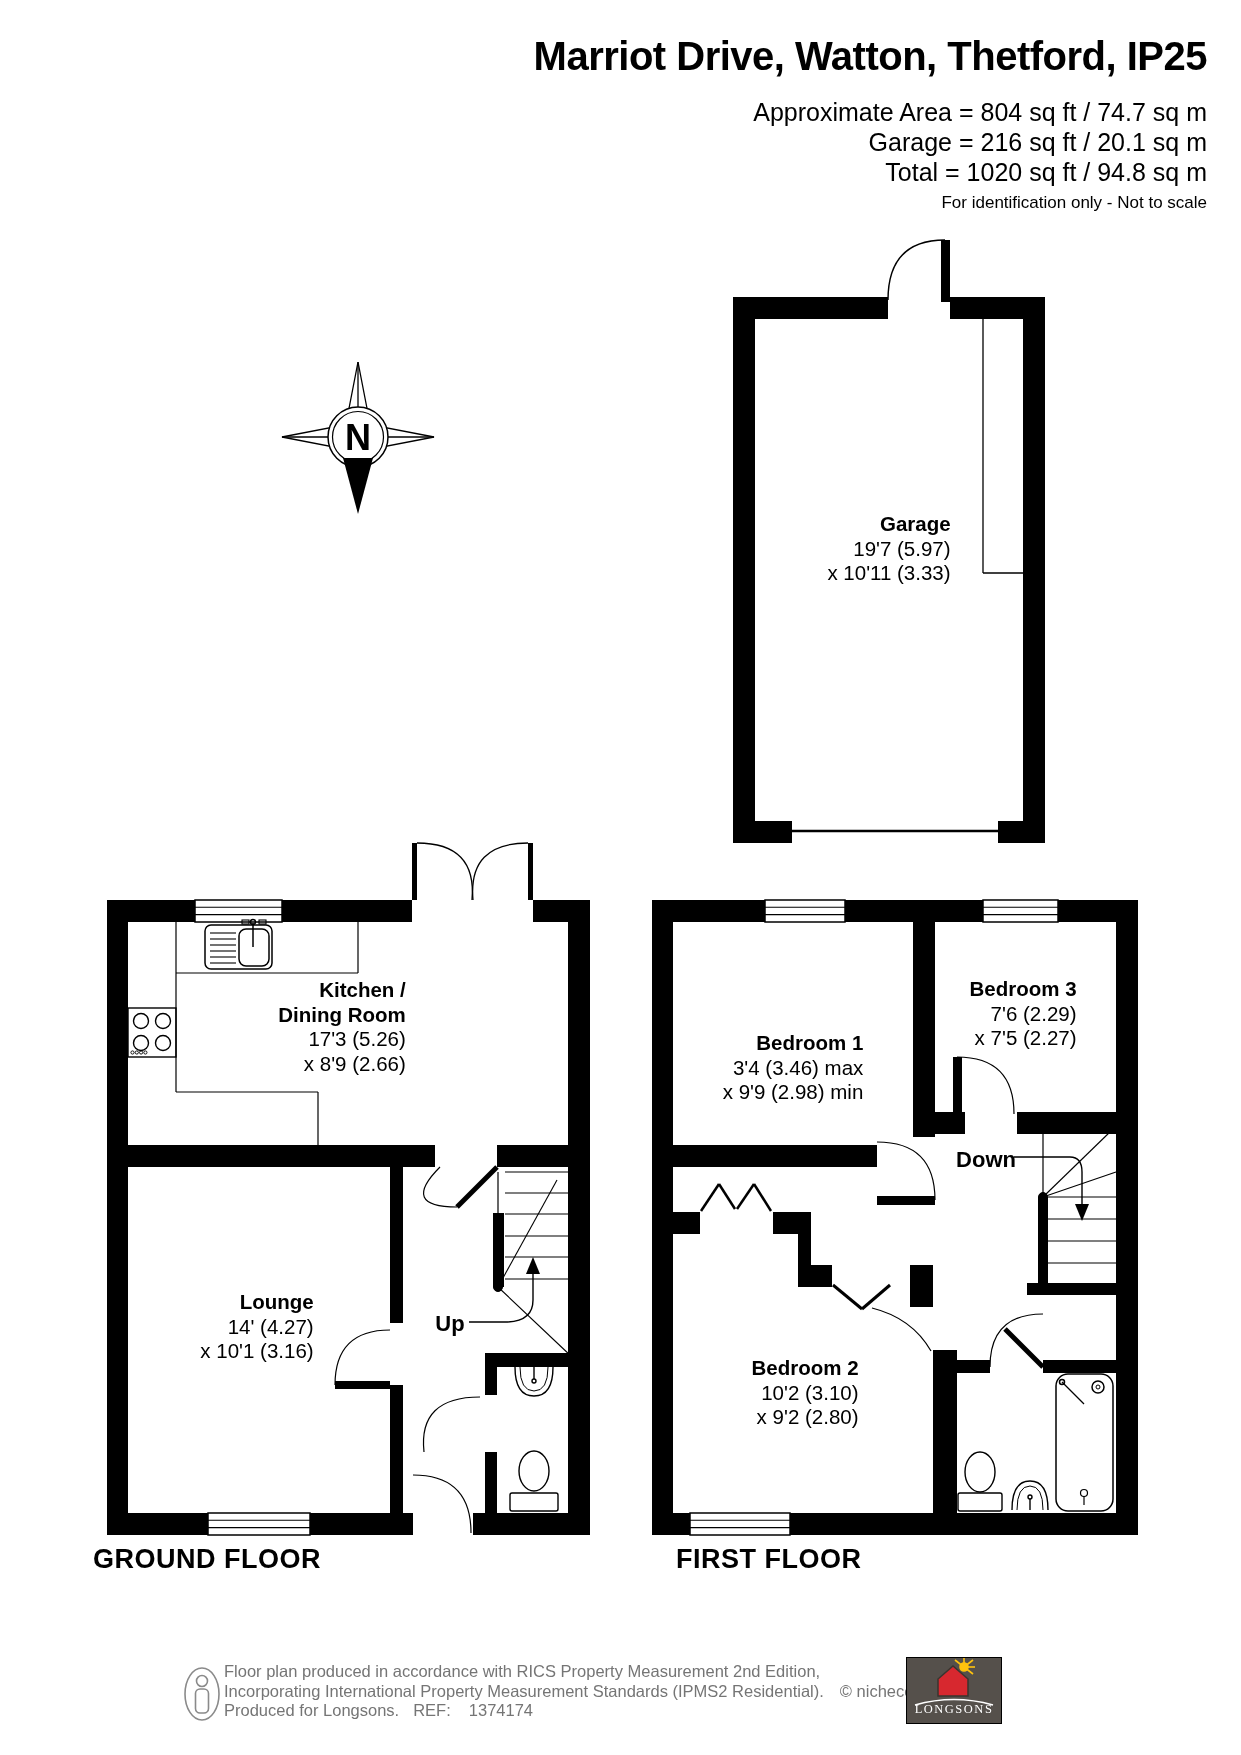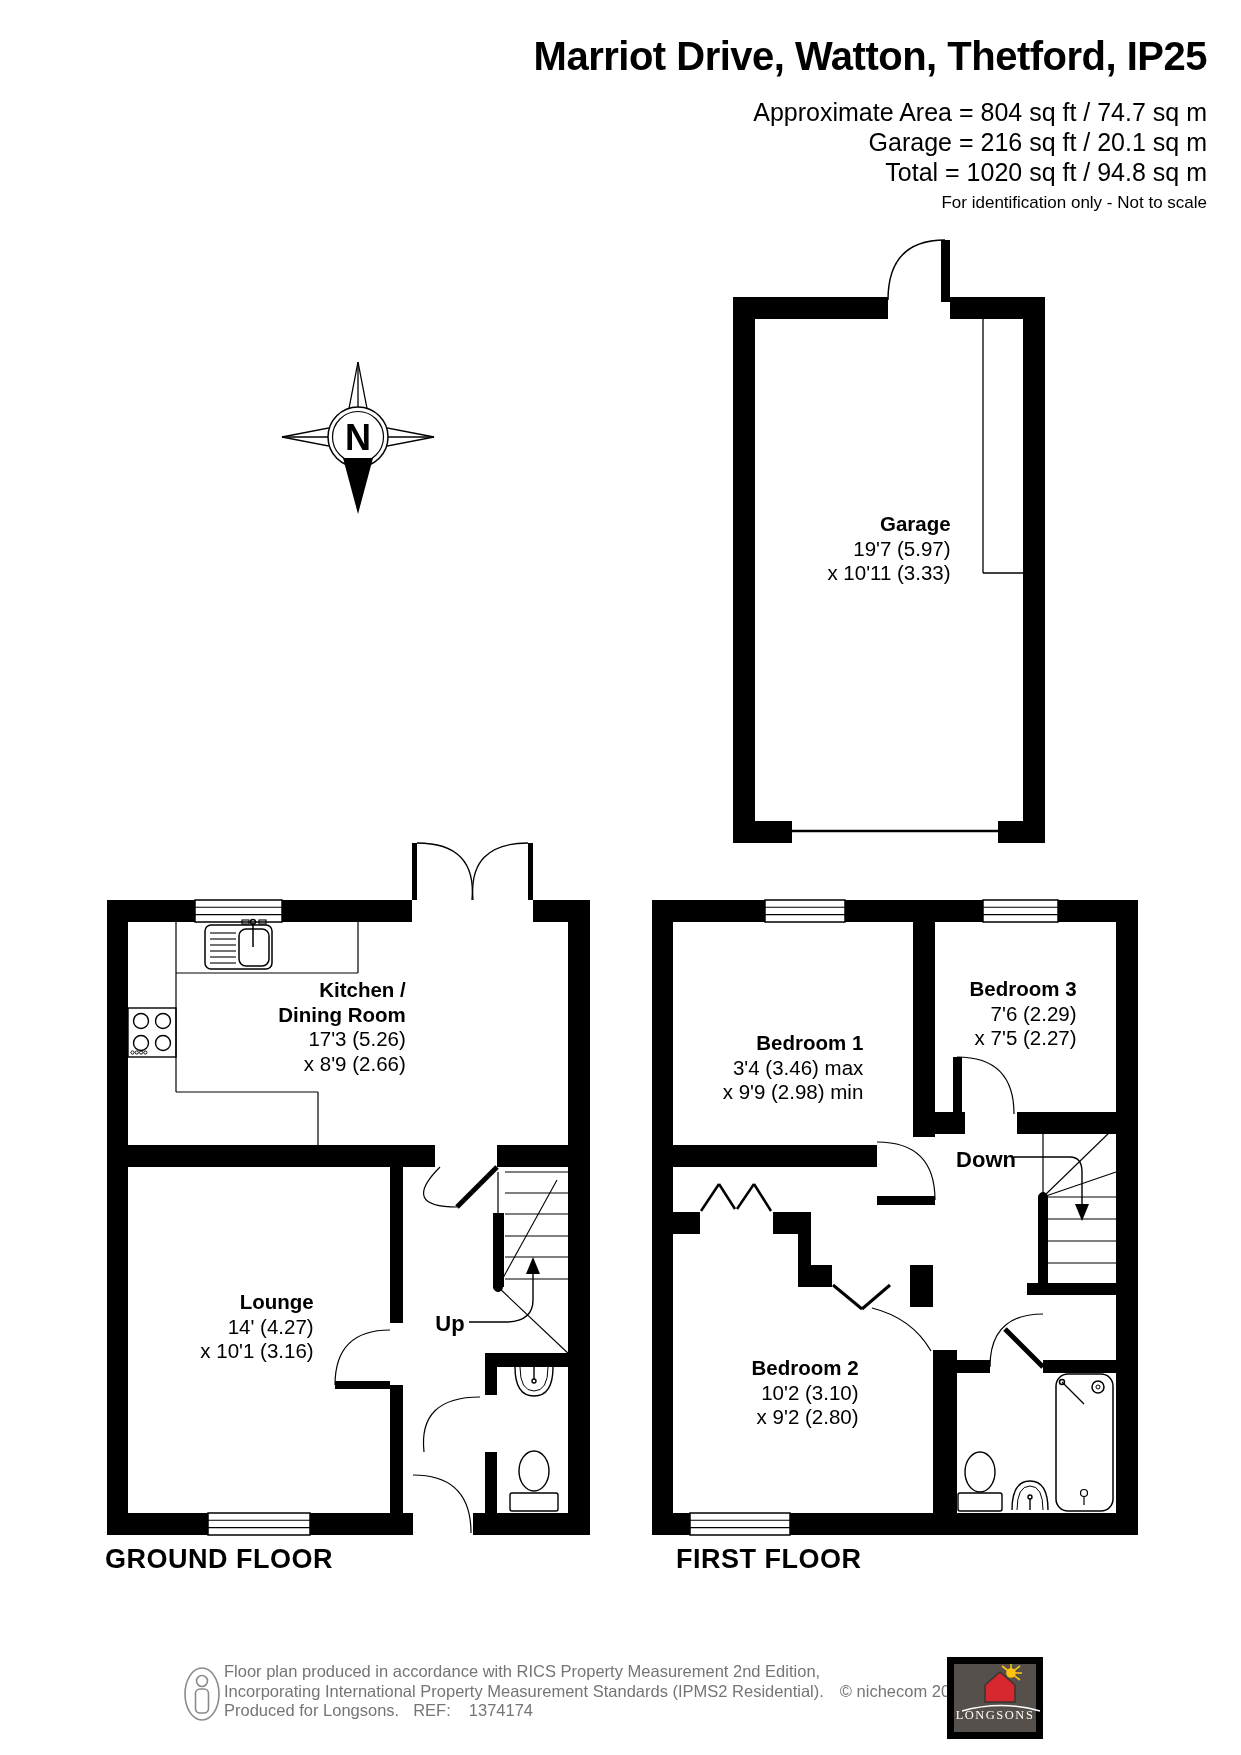--- a/index.html
+++ b/index.html
@@ -9,21 +9,21 @@
   #header{position:absolute;top:34px;right:34px;text-align:right;}
   #title{font-size:40px;font-weight:bold;letter-spacing:-0.5px;margin:0 0 18px 0;}
   .area-line{font-size:25px;line-height:30px;margin:0;}
   #disclaimer{font-size:17px;margin-top:6px;}
   .room-label{position:absolute;text-align:right;transform:translateX(-50%);line-height:24.5px;font-size:20.5px;white-space:nowrap;}
   .room-label .rname{font-weight:bold;}
   .floor-label{position:absolute;font-size:27px;font-weight:bold;letter-spacing:0.5px;}
   .stair-label{position:absolute;font-weight:bold;font-size:22px;transform:translateX(-50%);}
   #plan-svg{position:absolute;left:0;top:0;}
   #footer-text{position:absolute;left:224px;top:1662px;font-size:16.5px;line-height:19.5px;color:#757575;}
-  #logo{position:absolute;left:947px;top:1657px;width:96px;height:82px;background:#55504b;border:7px solid #000000;box-sizing:border-box;}
+  #logo{position:absolute;left:906px;top:1657px;width:96px;height:67px;background:#55504b;border:1px solid #000000;box-sizing:border-box;}
   #logo .logo-word{position:absolute;left:0;right:0;top:44px;text-align:center;color:#fff;
        font-family:"Liberation Serif", serif;font-size:12.5px;letter-spacing:1.5px;}
   .cpr{margin-left:16px;}
   .refgap{margin-left:14px;}
   .refval{margin-left:18px;}
 </style>
 </head>
 <body>
 
 <div id="header">
@@ -317,21 +317,21 @@
 
 <div class="room-label" style="left:805px;top:1356px;">
   <div class="rname">Bedroom 2</div>
   <div>10'2 (3.10)</div>
   <div>x 9'2 (2.80)</div>
 </div>
 
 <div class="stair-label" style="left:450px;top:1311px;">Up</div>
 <div class="stair-label" style="left:986px;top:1147px;">Down</div>
 
-<div class="floor-label" style="left:105px;top:1544px;">GROUND FLOOR</div>
+<div class="floor-label" style="left:93px;top:1544px;">GROUND FLOOR</div>
 <div class="floor-label" style="left:676px;top:1544px;">FIRST FLOOR</div>
 
 <svg class="abs" style="left:180px;top:1664px;" width="46" height="60" viewBox="0 0 46 60">
   <ellipse cx="22" cy="30" rx="17" ry="26" fill="none" stroke="#8a8a8a" stroke-width="1.6"></ellipse>
   <circle cx="22" cy="17" r="5.5" fill="none" stroke="#8a8a8a" stroke-width="1.6"></circle>
   <rect x="15.5" y="25" width="13" height="24" rx="4.5" fill="none" stroke="#8a8a8a" stroke-width="1.6"></rect>
 </svg>
 
 <div id="footer-text">
   <div>Floor plan produced in accordance with RICS Property Measurement 2nd Edition,</div>

